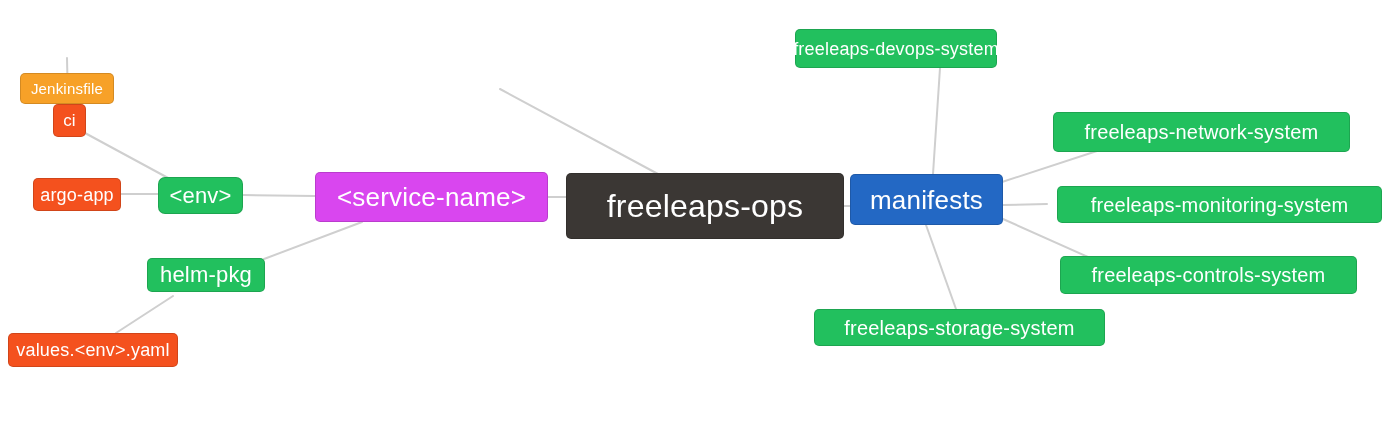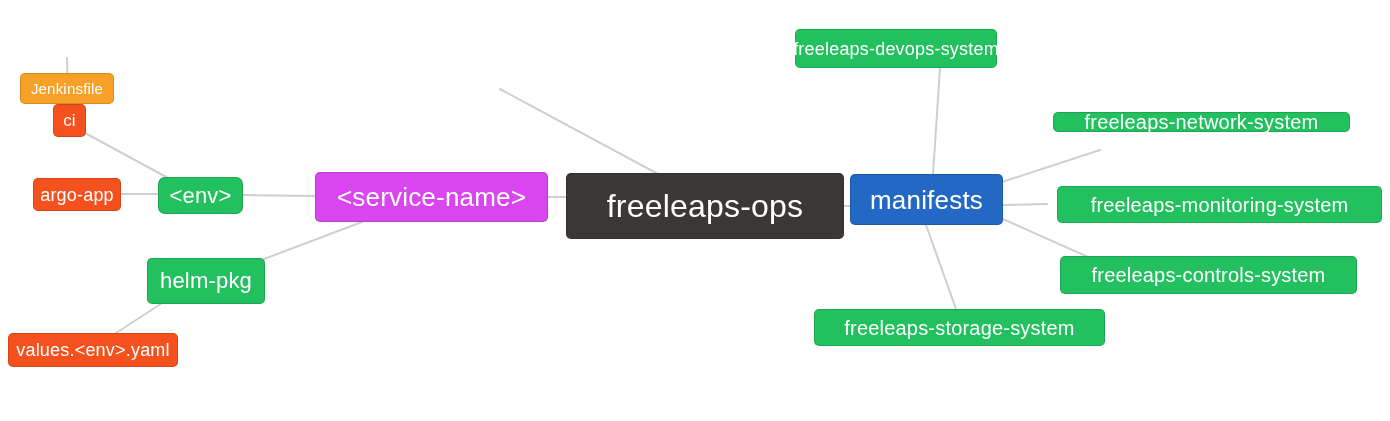--- a/index.html
+++ b/index.html
@@ -57,23 +57,23 @@
       <line x1="1002" y1="182" x2="1100" y2="150" stroke="#cfcfcf" stroke-width="2" stroke-linecap="round"></line>
       <line x1="1003" y1="205" x2="1047" y2="204" stroke="#cfcfcf" stroke-width="2" stroke-linecap="round"></line>
       <line x1="1003" y1="219" x2="1088" y2="257" stroke="#cfcfcf" stroke-width="2" stroke-linecap="round"></line>
       <line x1="926" y1="225" x2="956" y2="309" stroke="#cfcfcf" stroke-width="2" stroke-linecap="round"></line>
     </svg>
 
 <div class="node" style="left: 566px; top: 173px; width: 278px; height: 66px; font-size: 32px; background-color: rgb(59, 55, 52);">freeleaps-ops</div>
     <div class="node" style="left: 315px; top: 172px; width: 233px; height: 50px; font-size: 26px; background-color: #d946ef;">&lt;service-name&gt;</div>
     <div class="node" style="left: 850px; top: 174px; width: 153px; height: 51px; font-size: 26px; background-color: rgb(35, 104, 196);">manifests</div>
     <div class="node" style="left: 158px; top: 177px; width: 85px; height: 37px; font-size: 22px; background-color: rgb(34, 192, 94); border-radius: 7px;">&lt;env&gt;</div>
-    <div class="node" style="left: 147px; top: 258px; width: 118px; height: 46px; font-size: 22px; background-color: rgb(34, 192, 94);">helm-pkg</div>
+    <div class="node" style="left: 147px; top: 258px; width: 118px; height: 34px; font-size: 22px; background-color: rgb(34, 192, 94);">helm-pkg</div>
     <div class="node" style="left: 53px; top: 104px; width: 33px; height: 33px; font-size: 17px; background-color: rgb(244, 81, 30);">ci</div>
     <div class="node" style="left: 33px; top: 178px; width: 88px; height: 33px; font-size: 18px; background-color: rgb(244, 81, 30);">argo-app</div>
     <div class="node" style="left: 8px; top: 333px; width: 170px; height: 34px; font-size: 18px; background-color: rgb(244, 81, 30);">values.&lt;env&gt;.yaml</div>
     <div class="node" style="left: 20px; top: 27px; width: 94px; height: 31px; font-size: 15px; background-color: rgb(247, 161, 40); margin-top: 46px;">Jenkinsfile</div>
     <div class="node" style="left: 795px; top: 29px; width: 202px; height: 39px; font-size: 18px; background-color: rgb(34, 192, 94);">freeleaps-devops-system</div>
-    <div class="node" style="left: 1053px; top: 112px; width: 297px; height: 20px; font-size: 20px; background-color: rgb(34, 192, 94); text-align: right;">freeleaps-network-system</div>
+    <div class="node" style="left: 1053px; top: 112px; width: 297px; height: 40px; font-size: 20px; background-color: rgb(34, 192, 94); text-align: right;">freeleaps-network-system</div>
     <div class="node" style="left: 1047px; top: 186px; width: 325px; height: 37px; font-size: 20px; background-color: rgb(34, 192, 94); margin-left: 10px;">freeleaps-monitoring-system</div>
     <div class="node" style="left: 1060px; top: 256px; width: 297px; height: 38px; font-size: 20px; background-color: rgb(34, 192, 94);">freeleaps-controls-system</div>
     <div class="node" style="left: 814px; top: 309px; width: 291px; height: 37px; font-size: 20px; background-color: rgb(34, 192, 94);">freeleaps-storage-system</div>
   </div>
 
 </body></html>

